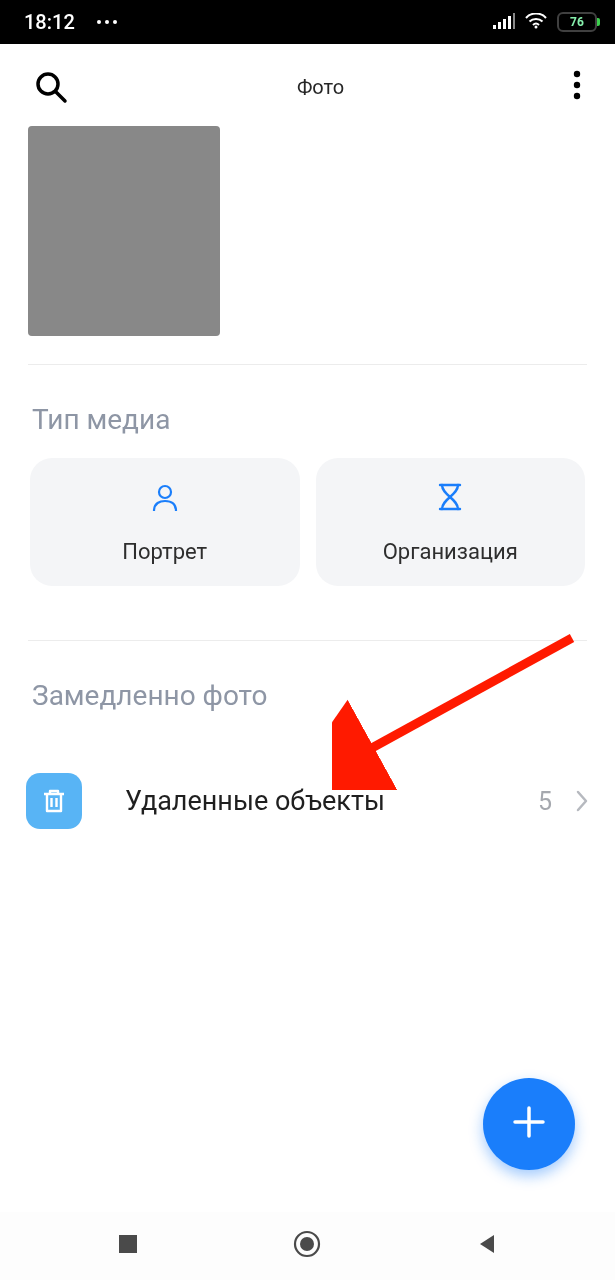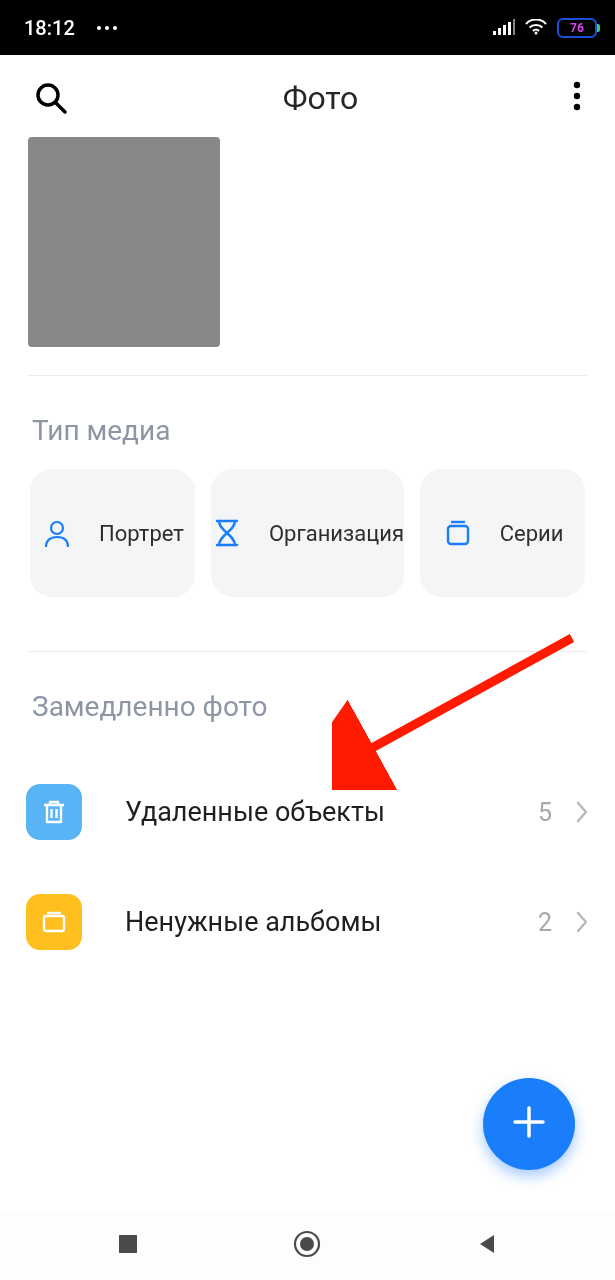--- a/index.html
+++ b/index.html
@@ -1,47 +1,47 @@
 <!DOCTYPE html>
 <html><head>
 <meta charset="utf-8">
 <style>
   * { box-sizing: border-box; margin: 0; padding: 0; }
   html, body { width: 615px; height: 1280px; background: #fff; font-family: -apple-system, Roboto, "Helvetica Neue", Arial, sans-serif; overflow: hidden; position: relative; }
   
-  .status-bar { height: 55px; background: #000; color: #fff; display: flex; align-items: center; justify-content: space-between; padding: 0 18px 0 24px; font-size: 20px; font-weight: 500; }
+  .status-bar { height: 44px; background: #000; color: #fff; display: flex; align-items: center; justify-content: space-between; padding: 0 18px 0 24px; font-size: 20px; font-weight: 500; }
   .status-left { display: flex; align-items: center; gap: 22px; }
   .status-dots { display: flex; gap: 4px; }
   .status-dots span { width: 4px; height: 4px; background: #fff; border-radius: 50%; display:inline-block;}
   .status-right { display: flex; align-items: center; gap: 10px; }
   .battery { display:flex; align-items:center; }
-  .battery-body { width: 40px; height: 20px; border: 2px solid #1d4ed8; border-radius: 6px; display:flex; align-items:center; justify-content:center; font-size: 12px; color:#d946ef; font-weight:700; position:relative;text-align:center;}
+  .battery-body { width: 40px; height: 20px; border: 2px solid #404040; border-radius: 6px; display:flex; align-items:center; justify-content:center; font-size: 12px; color:#86efac; font-weight:700; position:relative;text-align:center;}
   .battery-body::after { content:""; position:absolute; right:-5px; width:3px; height:8px; background:#3ccf4e; border-radius:0 2px 2px 0;}
   
   .app-bar { height: 78px; display:flex; align-items:center; padding: 0 34px; margin-top: 4px;}
   .search-icon svg, .kebab-icon svg { display:block; }
-  .tabs { flex:1; display:flex; justify-content:center; gap: 18px; font-size: 32px; }
+  .tabs { flex:1; display:flex; justify-content:center; gap: 18px; font-size: 20px; }
   .tab { color:#262626; font-weight:400; }
   .tab.active { color:#1a7efb; font-weight:500; }
   .kebab { margin-left:auto; }
   
   .album-thumb-area { padding: 0 28px; }
   .album-thumb { width: 192px; height: 210px; background: #eee; position:relative; overflow:hidden; border-radius:4px;}
   .mosaic { position:absolute; inset:0; display:grid; grid-template-columns: repeat(8,1fr); grid-template-rows: repeat(10,1fr);}
   .mosaic div { background:#888; }
   
   .m-a{background:#0d0d0f;} .m-b{background:#2a2a2e;} .m-c{background:#4a4a50;} .m-d{background:#6a6a70;}
   .m-e{background:#969696;} .m-f{background:#c8c8c8;} .m-g{background:#e6e6e6;} .m-h{background:#f3f3f3;}
   .m-i{background:#d5cbc4;} .m-j{background:#c2b3a9;} .m-k{background:#908072;} .m-l{background:#5c4f44;}
   .divider { height:1px; background:#ececec; margin: 28px; }
   
   .section-header { color:#8e96a5; font-size:28px; padding: 10px 32px 22px; }
   
   .media-row { display:flex; gap: 16px; padding: 0 30px 26px; }
-  .media-card { flex:1; background:#f4f5f7; border-radius:22px; height:128px; display:flex; flex-direction:row; align-items:center; justify-content:center; gap:26px; }
+  .media-card { flex:1; background:#f4f5f7; border-radius:22px; height:128px; display:flex; flex-direction:column; align-items:center; justify-content:center; gap:26px; }
   .media-card .label { font-size:22px; color:#2e2e2e; }
   .media-card svg { display:block; }
   
   .org-list { padding: 12px 26px 0; }
   .org-item { display:flex; align-items:center; height:110px; position:relative;gap:15px;}
   .org-icon { width:56px; height:56px; border-radius:14px; display:flex; align-items:center; justify-content:center; flex-shrink:0; }
   .org-icon.blue { background:#58b4f5; }
   .org-icon.yellow { background:#ffbf1f; }
   .org-icon.lav { background:#a1a9e0; }
   .org-title { font-size:27px; color:#1f1f1f; margin-left:28px; flex:1; }
@@ -216,58 +216,34 @@
   <div class="media-card">
     <span>
       <svg width="32" height="32" viewBox="0 0 32 32" fill="none" stroke="#1a7efb" stroke-width="2.4" stroke-linecap="round">
           <line x1="6" y1="4" x2="26" y2="4"></line>
           <line x1="6" y1="28" x2="26" y2="28"></line>
           <path d="M8 4 C8 14 24 18 24 28 M24 4 C24 14 8 18 8 28"></path>
         </svg>
     </span>
     <span class="label">Организация</span>
   </div>
-  <div class="media-card">
-    <span>
-      <svg width="32" height="32" viewBox="0 0 32 32" fill="none" stroke="#1a7efb" stroke-width="2.4">
-          <rect x="6" y="9" width="20" height="18" rx="3"></rect>
-          <line x1="9" y1="5" x2="23" y2="5"></line>
-        </svg>
-    </span>
-    <span class="label">Серии</span>
-  </div>
 </div>
 
 <div class="divider"></div>
 
 <div class="section-header">Замедленно фото</div>
 <div class="org-list">
   <div class="org-item">
     <div class="org-icon blue">
       <svg width="30" height="30" viewBox="0 0 30 30" fill="none" stroke="#fff" stroke-width="2.4" stroke-linejoin="round">
           <path d="M5 8 H25 M11 8 V5 H19 V8 M8 8 V25 H22 V8 M12.5 12 V21 M17.5 12 V21"></path>
         </svg>
     </div>
     <span class="org-title">Удаленные объекты</span>
     <span class="org-count">5</span>
-    <span class="chevron">
-      <svg width="14" height="24" viewBox="0 0 14 24">
-          <path d="M3 3 L11 12 L3 21" fill="none" stroke="#b6b9bf" stroke-width="2.5" stroke-linecap="round" stroke-linejoin="round"></path>
-        </svg>
-    </span>
-  </div>
-  <div class="org-item">
-    <div class="org-icon yellow">
-      <svg width="30" height="30" viewBox="0 0 30 30" fill="none" stroke="#fff" stroke-width="2.4" stroke-linejoin="round">
-          <rect x="5" y="9" width="20" height="15" rx="2"></rect>
-          <line x1="8" y1="6" x2="22" y2="6"></line>
-        </svg>
-    </div>
-    <span class="org-title">Ненужные альбомы</span>
-    <span class="org-count">2</span>
     <span class="chevron">
       <svg width="14" height="24" viewBox="0 0 14 24">
           <path d="M3 3 L11 12 L3 21" fill="none" stroke="#b6b9bf" stroke-width="2.5" stroke-linecap="round" stroke-linejoin="round"></path>
         </svg>
     </span>
   </div>
 </div>
 
 <svg class="annotation-arrow" style="left:332px; top:630px;" width="250" height="160" viewBox="0 0 250 160">
   <defs>

